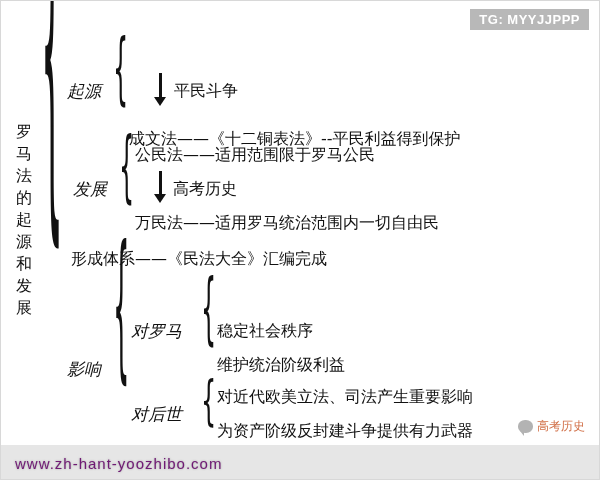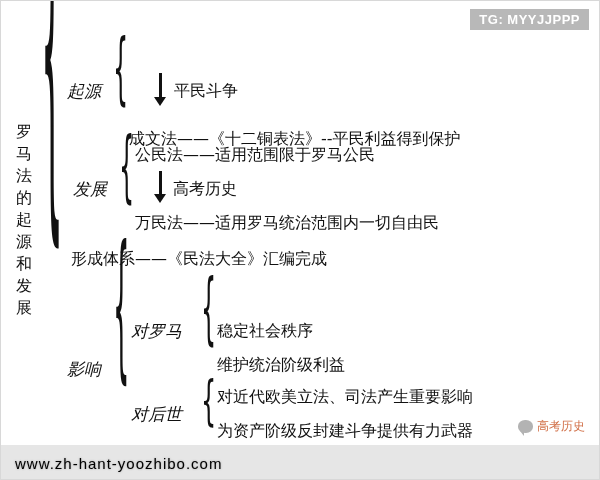--- a/index.html
+++ b/index.html
@@ -45,21 +45,21 @@
     bottom: 0;
     width: 100%;
     height: 34px;
     background: #e6e6e6;
     z-index: 30;
   }
   .bottom-url {
     position: absolute;
     left: 14px;
     bottom: 7px;
-    color: #000000;
+    color: #701a75;
     font-size: 15px;
     letter-spacing: 1px;
     font-family: "Liberation Sans", sans-serif;
     text-shadow: 0 0 2px rgba(140,140,140,0.8);
     z-index: 31;
     margin-top: 12px;
   }
 
   
   .wechat-mark {

